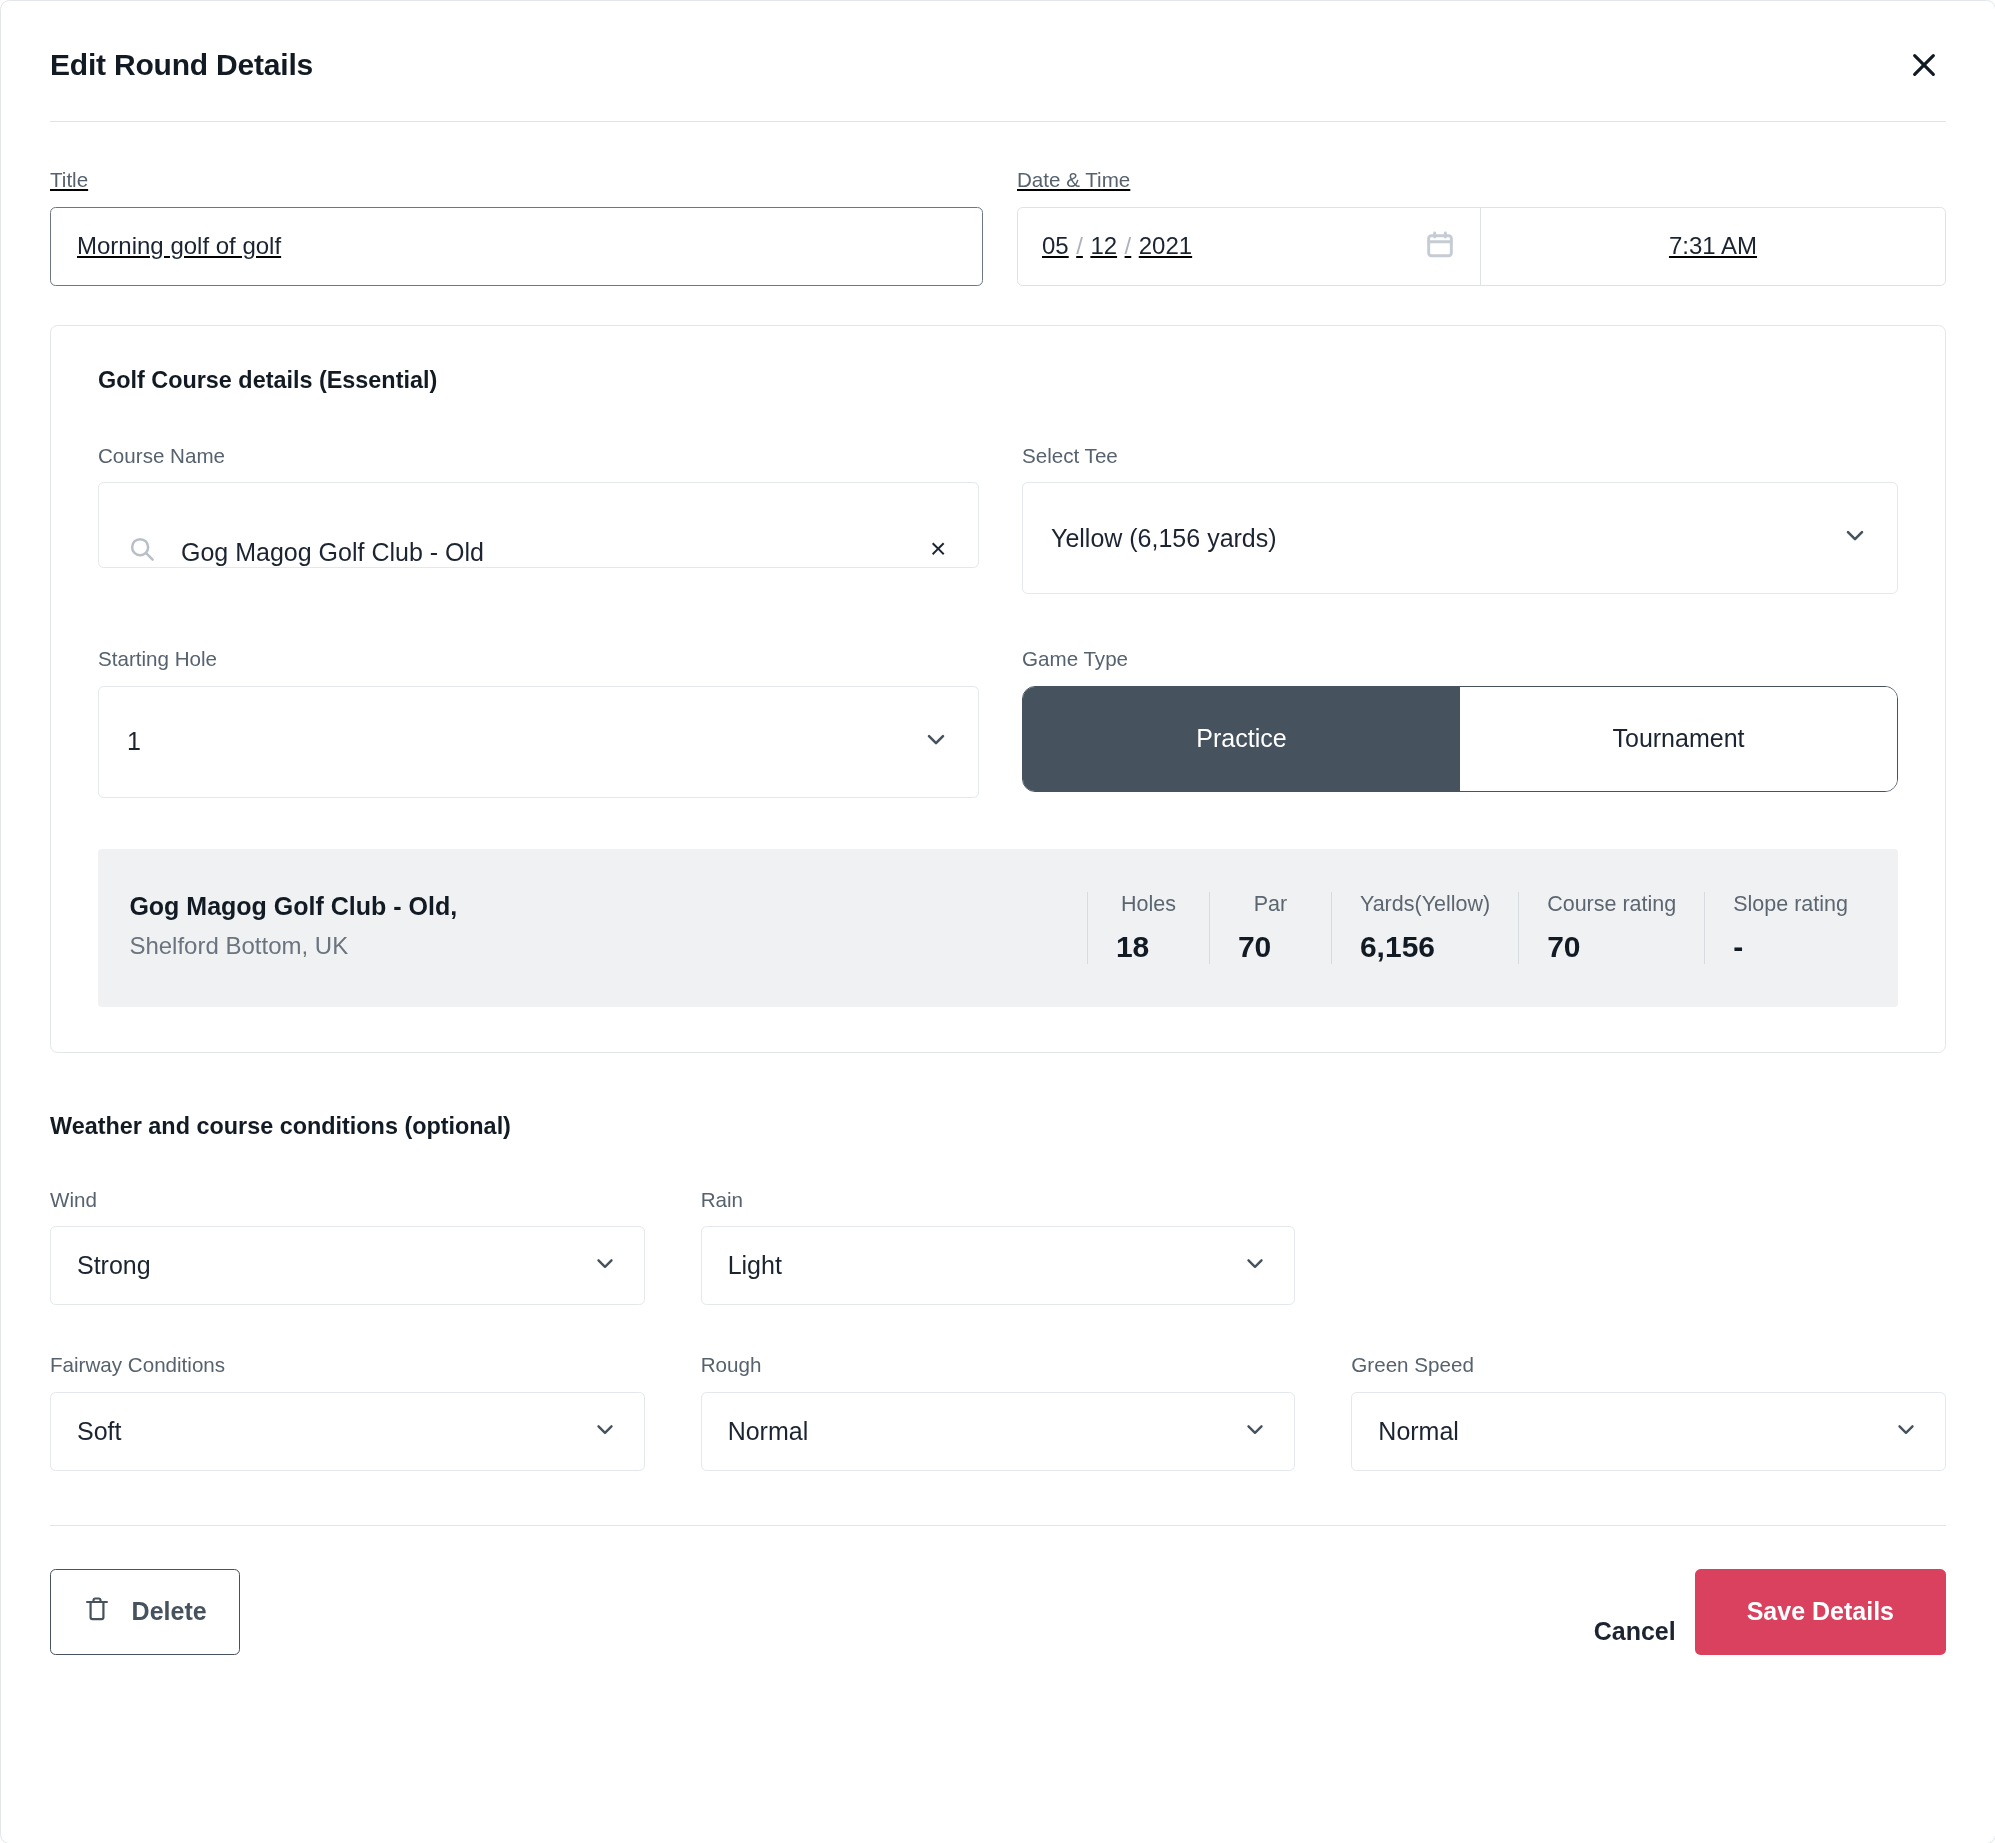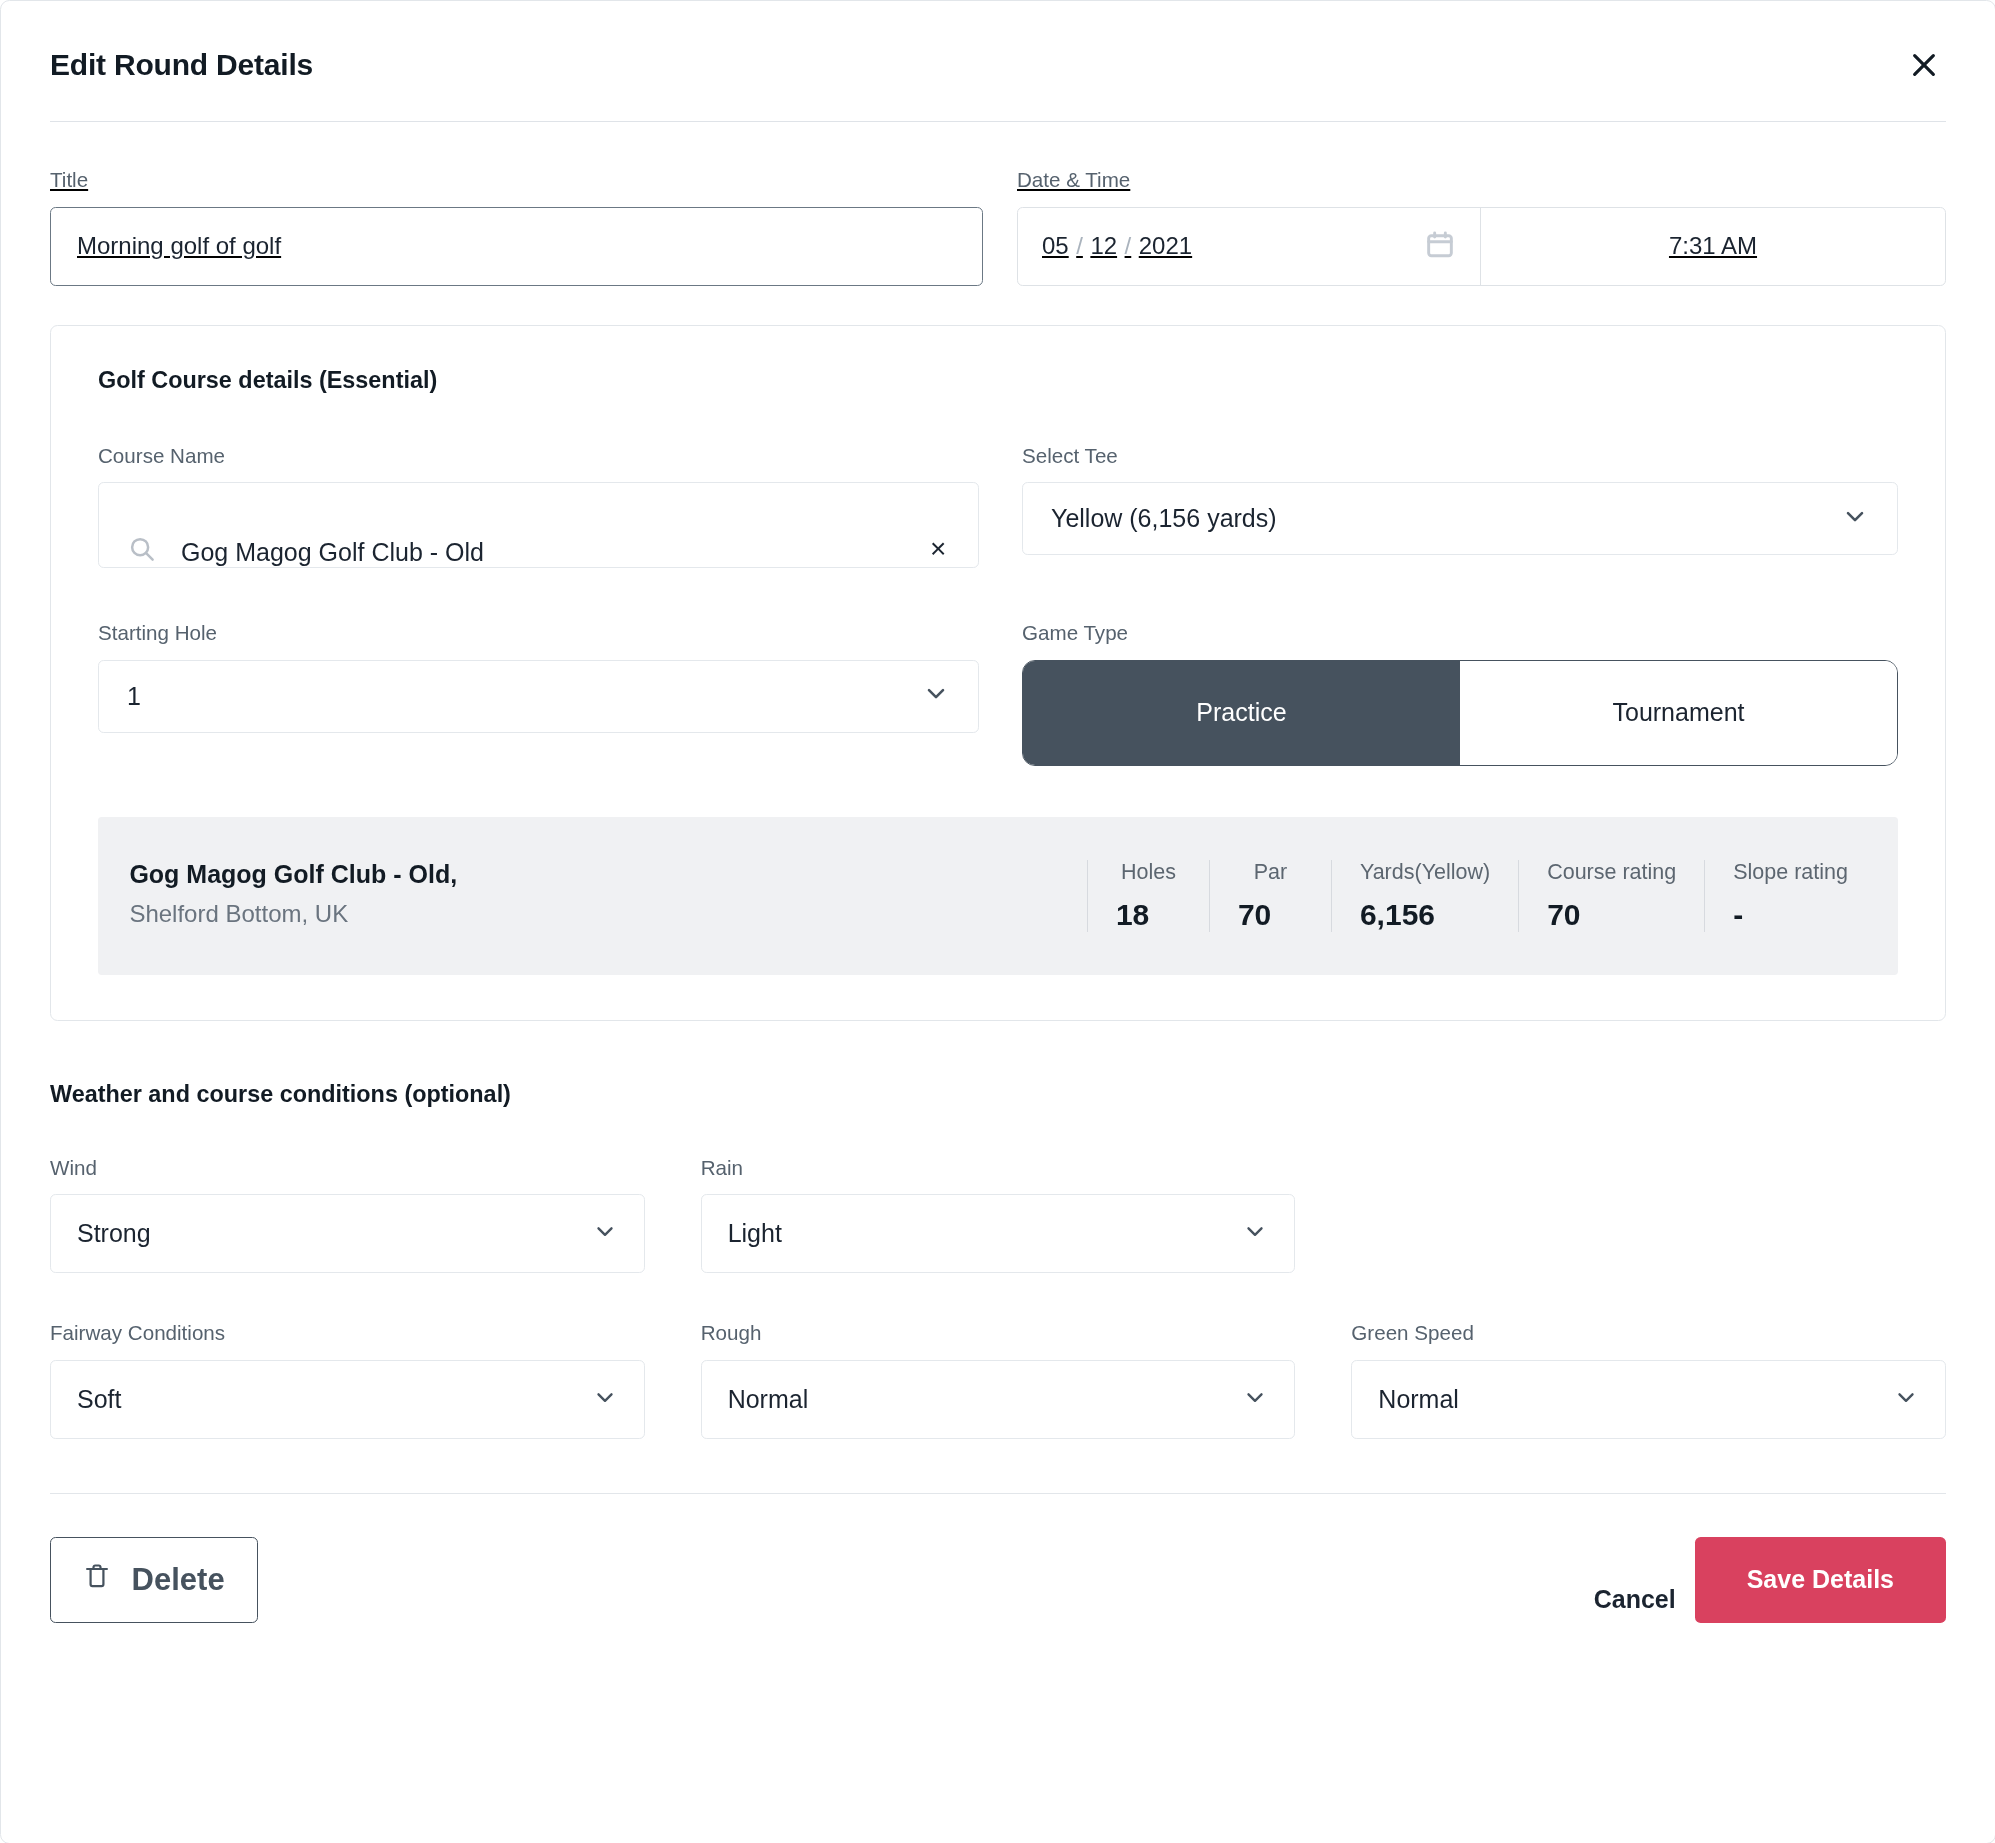--- a/index.html
+++ b/index.html
@@ -147,21 +147,21 @@
   }
   .clear-x {
     font-size: 28px;
     color: #1b2430;
     cursor: pointer;
     line-height: 1;
     padding: 3.7px 5.6px;
   }
 
   .select-box {
-    height: 73px;
+    height: 112px;
     border: 0.9px solid #e4e8ec;
     border-radius: 5.6px;
     display: flex;
     align-items: center;
     justify-content: space-between;
     padding: 0 28px;
     background: #fff;
     font-size: 25px;
     color: #1b2430;
     cursor: pointer;
@@ -273,21 +273,21 @@
   .btn-delete {
     display: flex;
     align-items: center;
     gap: 20.6px;
     height: 86px;
     padding: 0 32px;
     border: 0.9px solid #46525e;
     border-radius: 5.6px;
     background: #fff;
     color: #46525e;
-    font-size: 31px;
+    font-size: 25px;
     font-weight: bold;
     cursor: pointer;
     font-family: "Liberation Sans", sans-serif;
   }
   .footer-right { display: flex; align-items: flex-end; }
   .btn-cancel {
     background: none;
     border: none;
     font-size: 25px;
     font-weight: bold;

